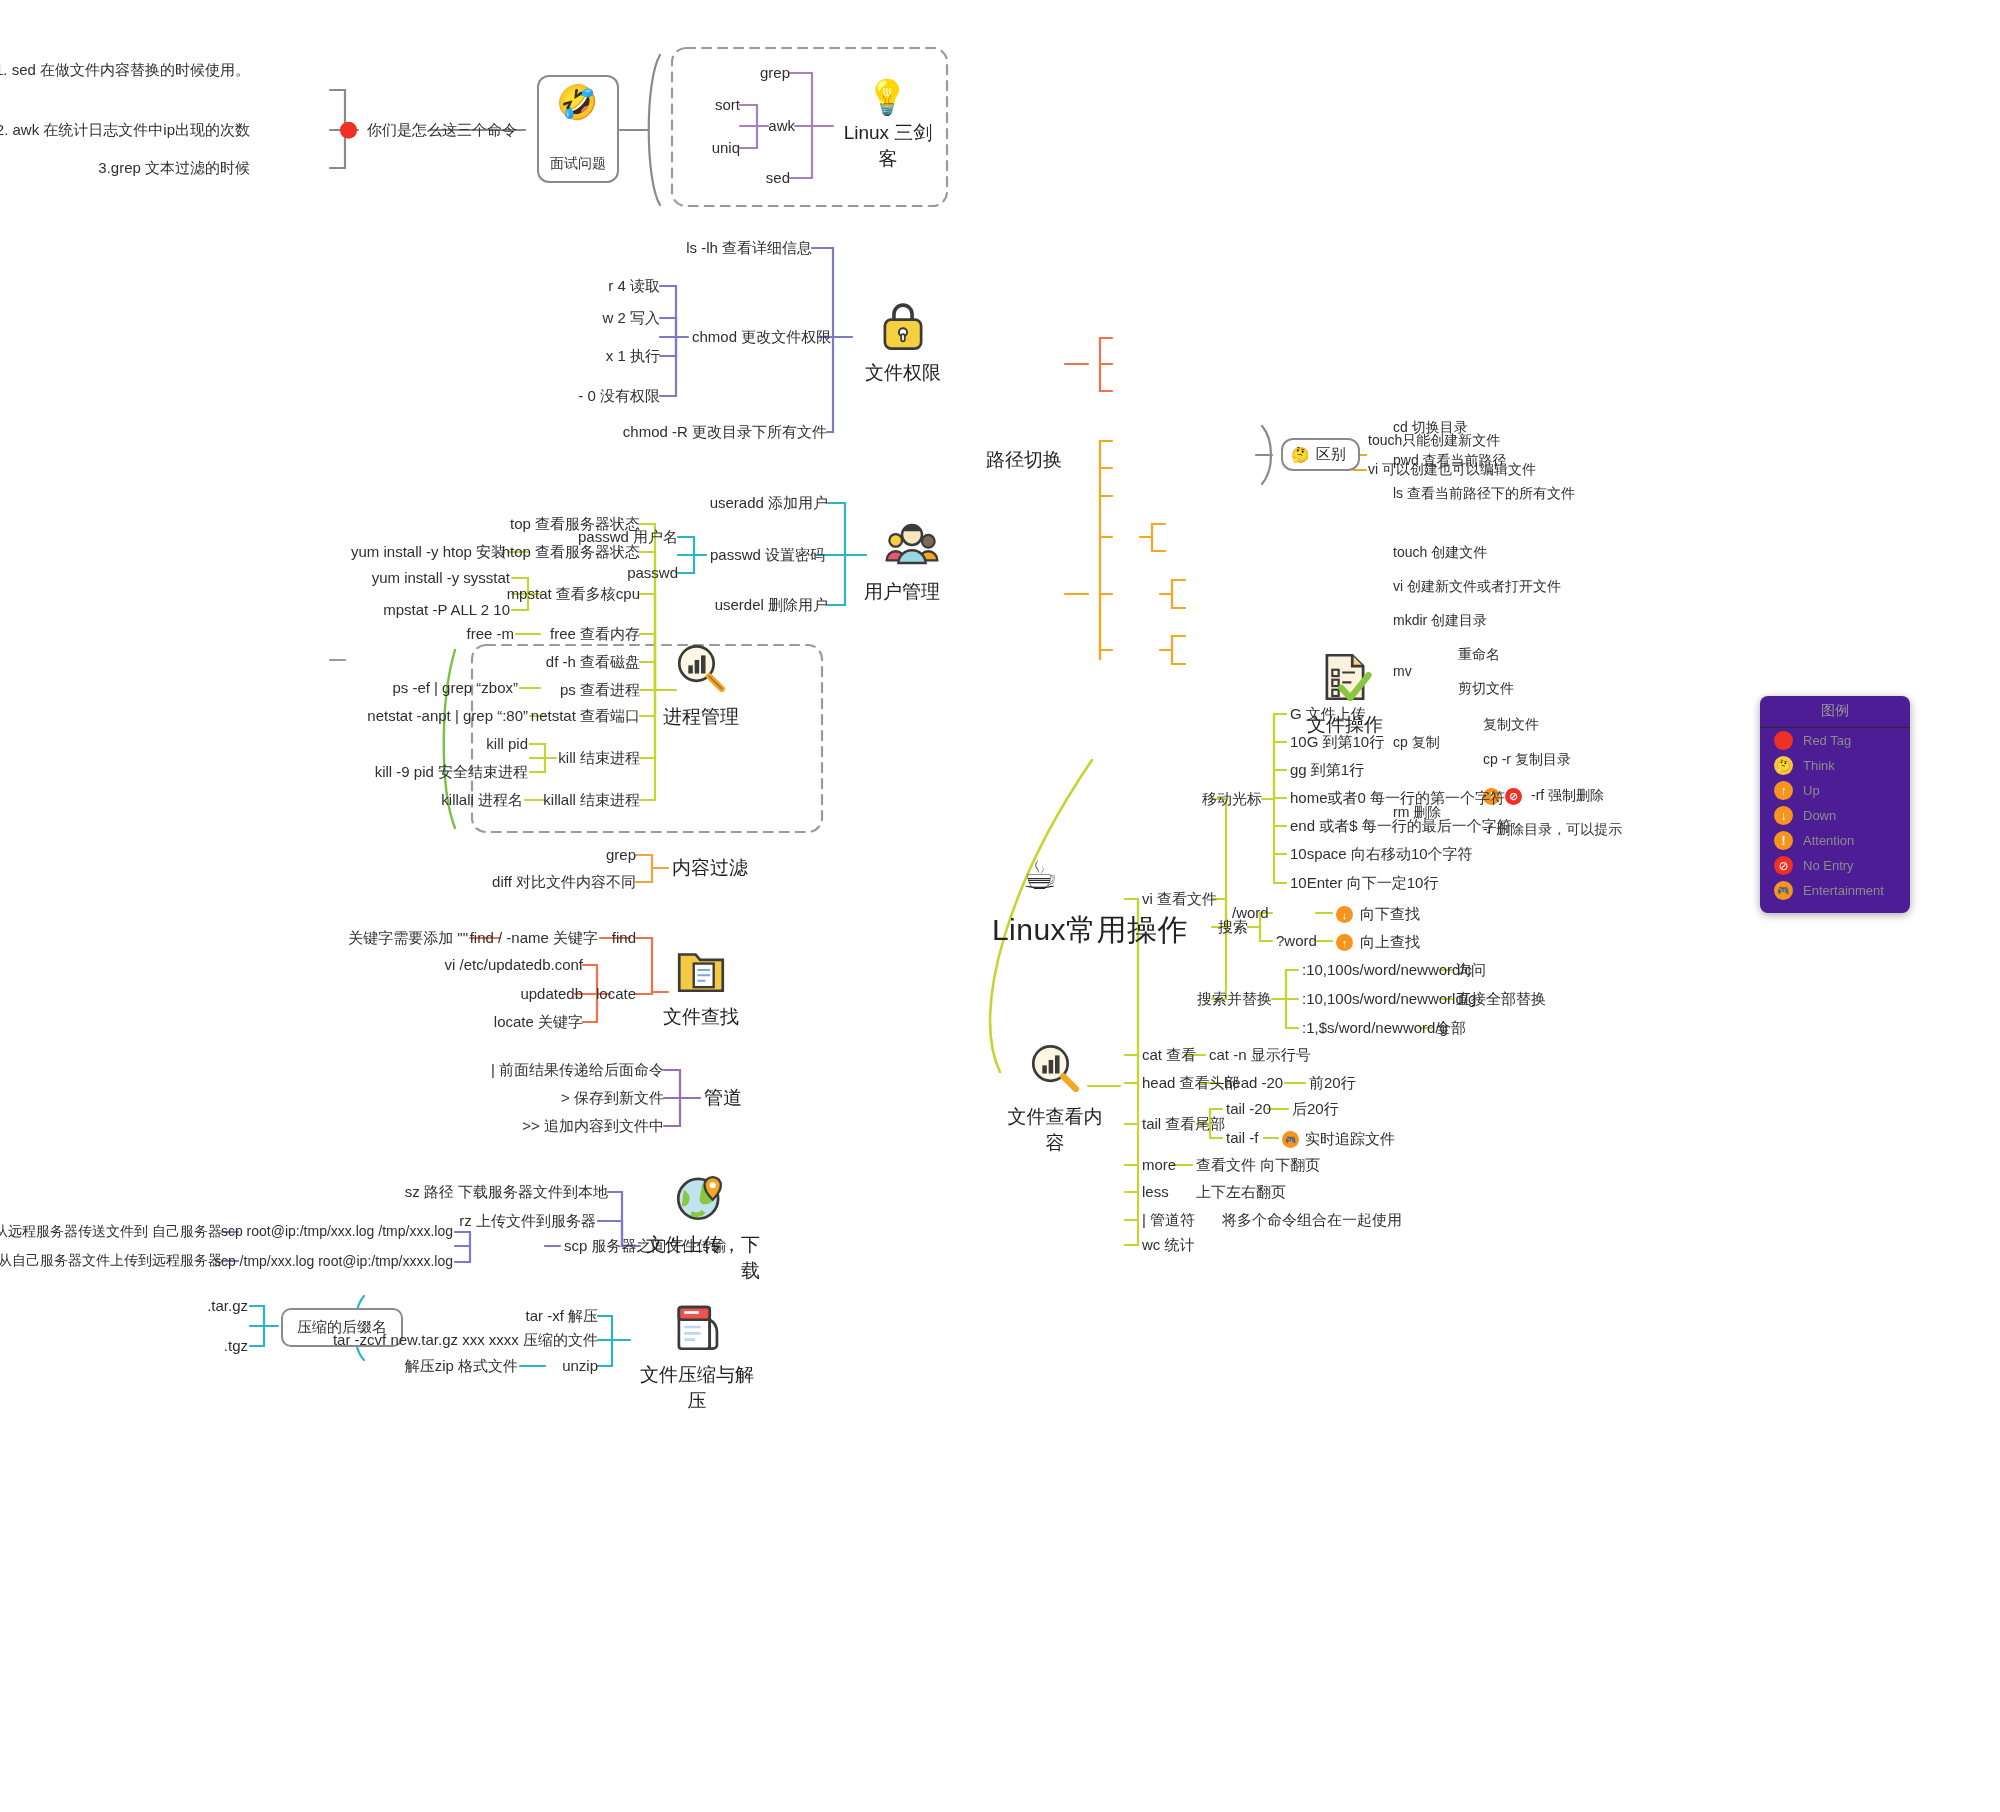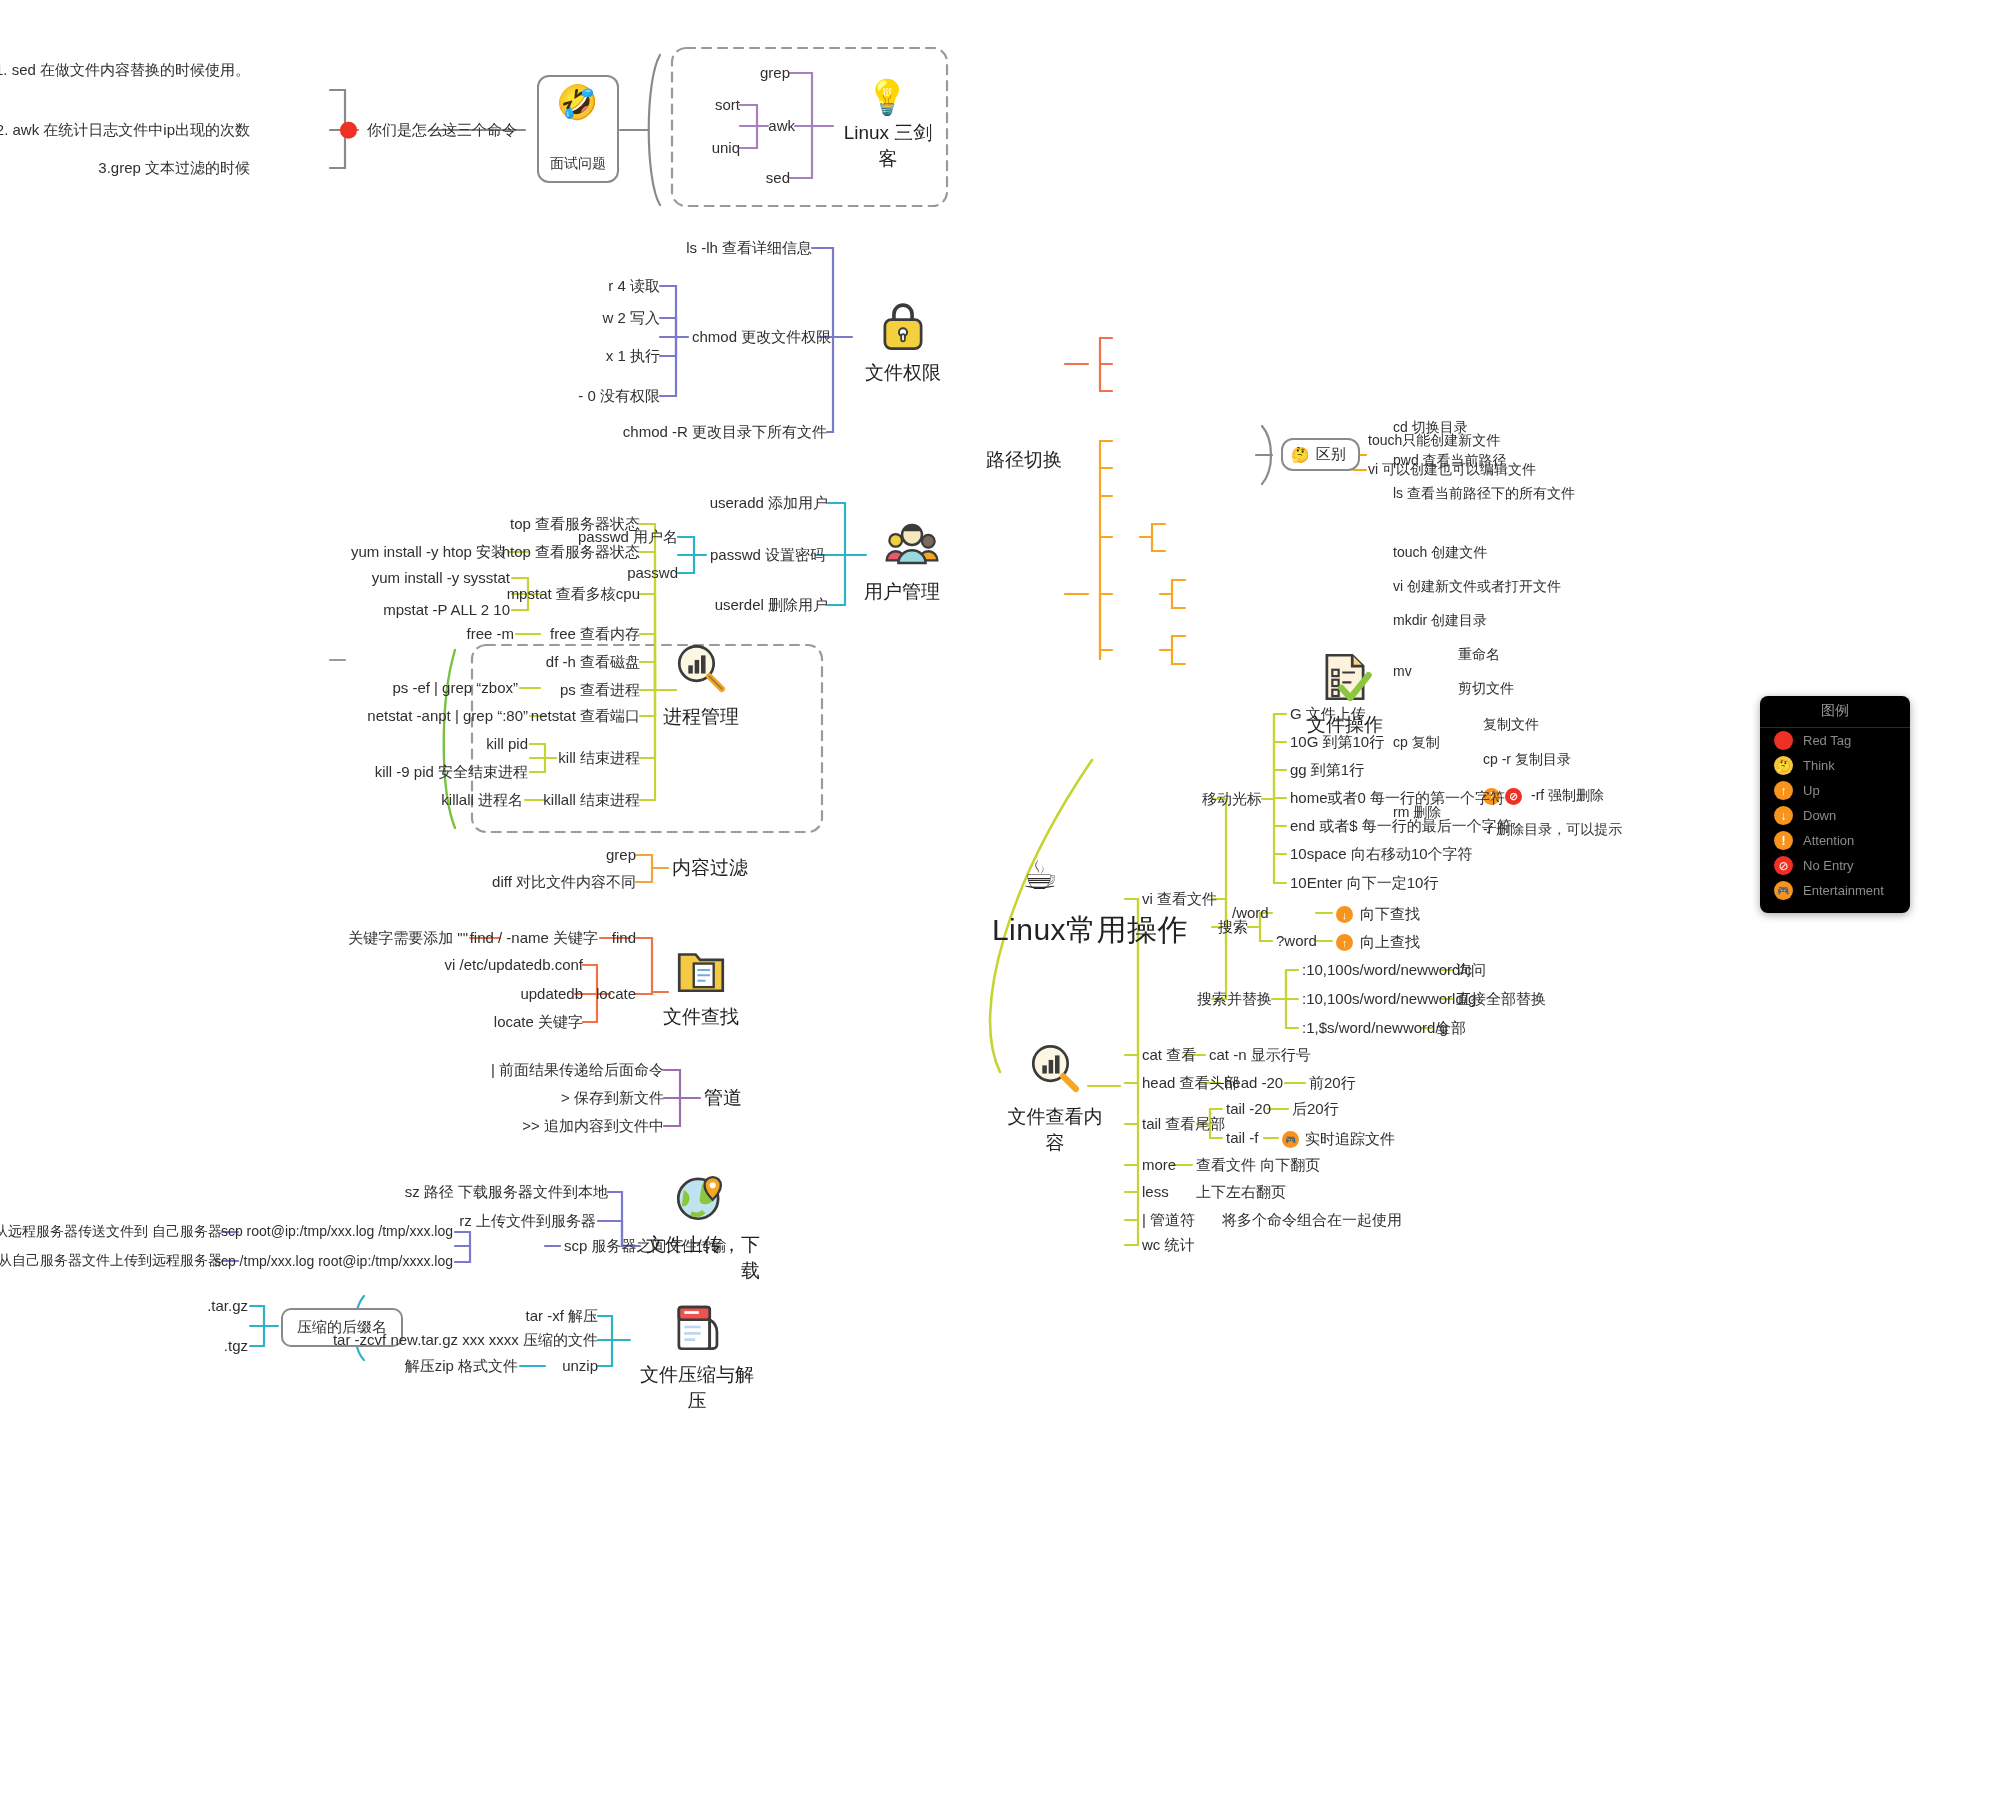--- a/index.html
+++ b/index.html
@@ -54,21 +54,21 @@
 
   .chip {
     border:2px solid #8a8a8a; border-radius:12px; background:#fff;
     padding:5px 12px 5px 8px; display:flex; align-items:center; gap:6px;
     font-size:15px;
   }
 
   
   .legend {
     position:absolute; left:1760px; top:696px;
-    width:150px; background:#000000; border-radius:8px;
+    width:150px; background:#4c1d95; border-radius:8px;
     padding:0 0 10px 0; color:#8d8d8d;
     box-shadow:0 2px 8px rgba(0,0,0,.35);
   }
   .legend-title {
     text-align:center; color:#9a9a9a; font-size:14px;
     padding:6px 0 7px; border-bottom:1px solid #2b2b2b;
   }
   .legend-row { display:flex; align-items:center; gap:10px; padding:3px 0 3px 14px; font-size:13px; color:#8b8b8b; }
   .legend-dot { width:19px;height:19px;border-radius:50%; display:flex;align-items:center;justify-content:center;
                 font-size:12px; color:#fff; flex:0 0 auto; }

